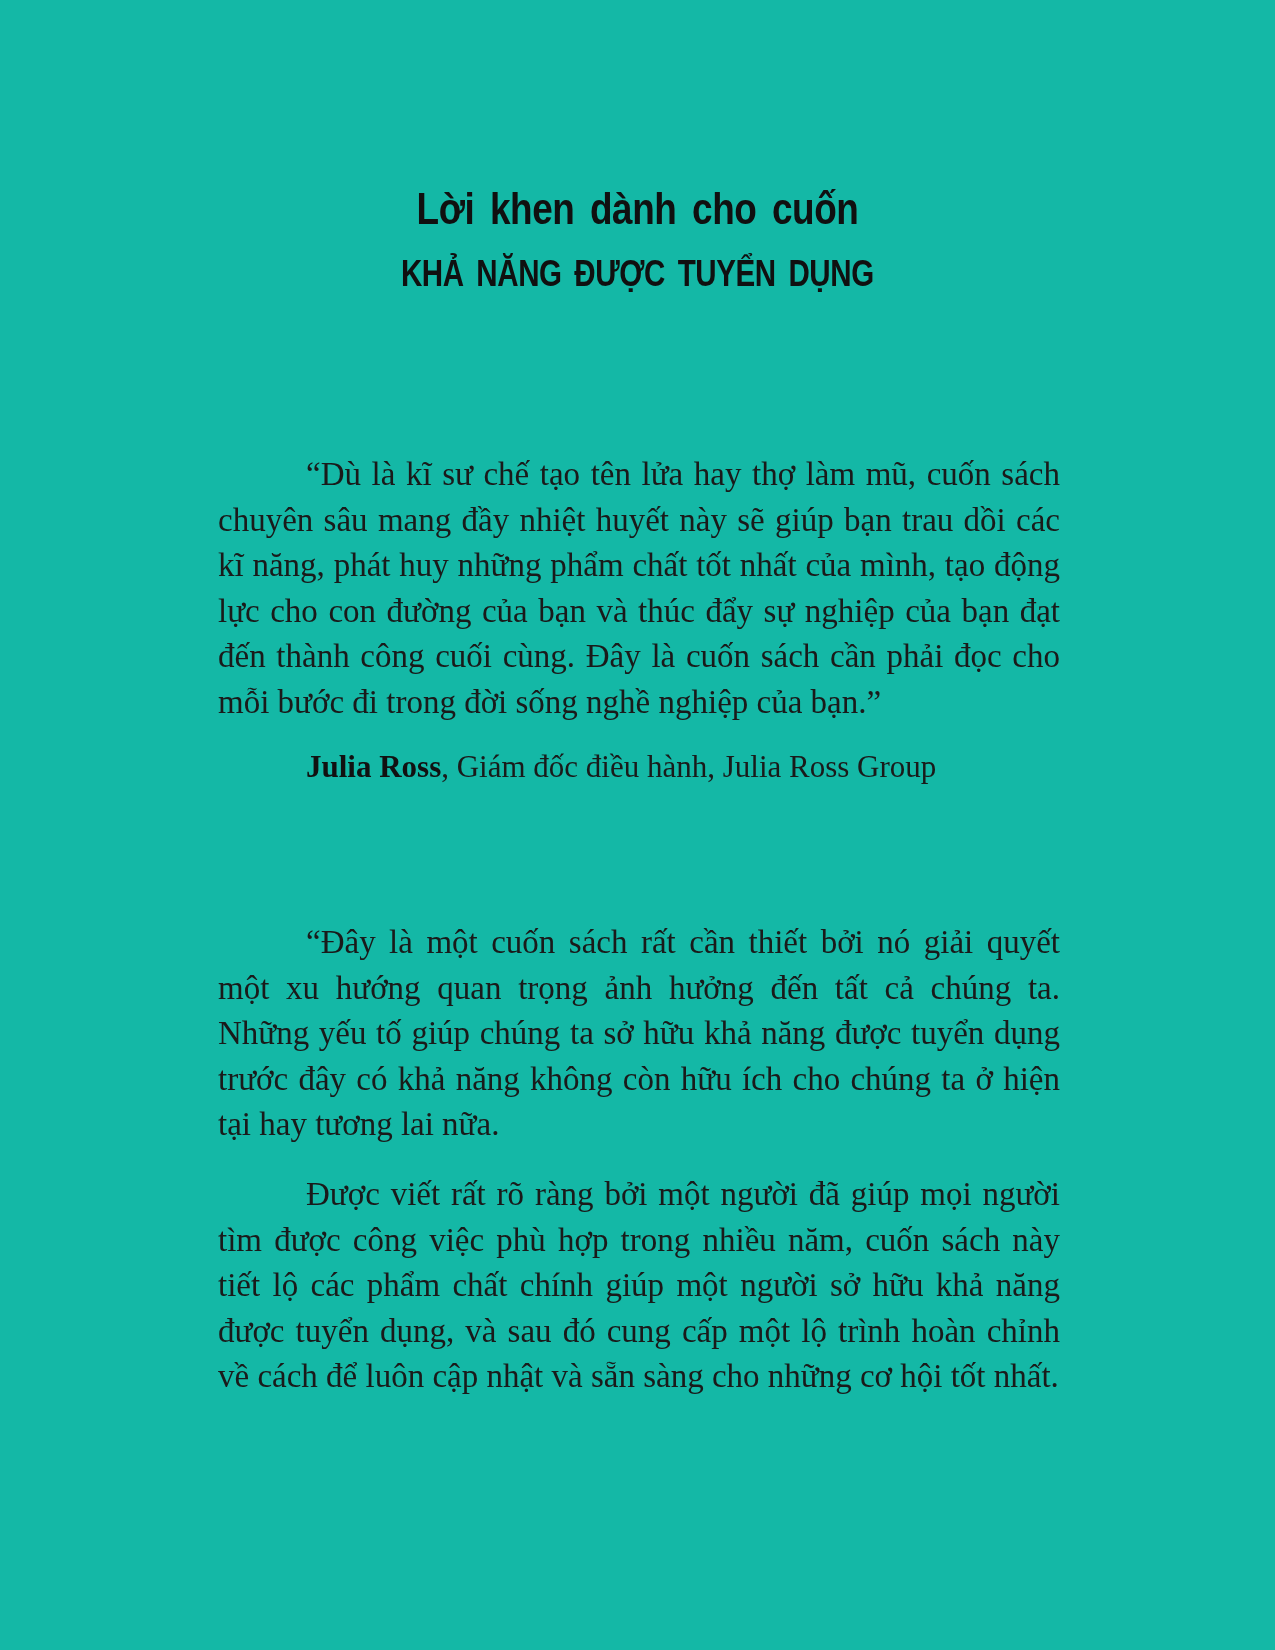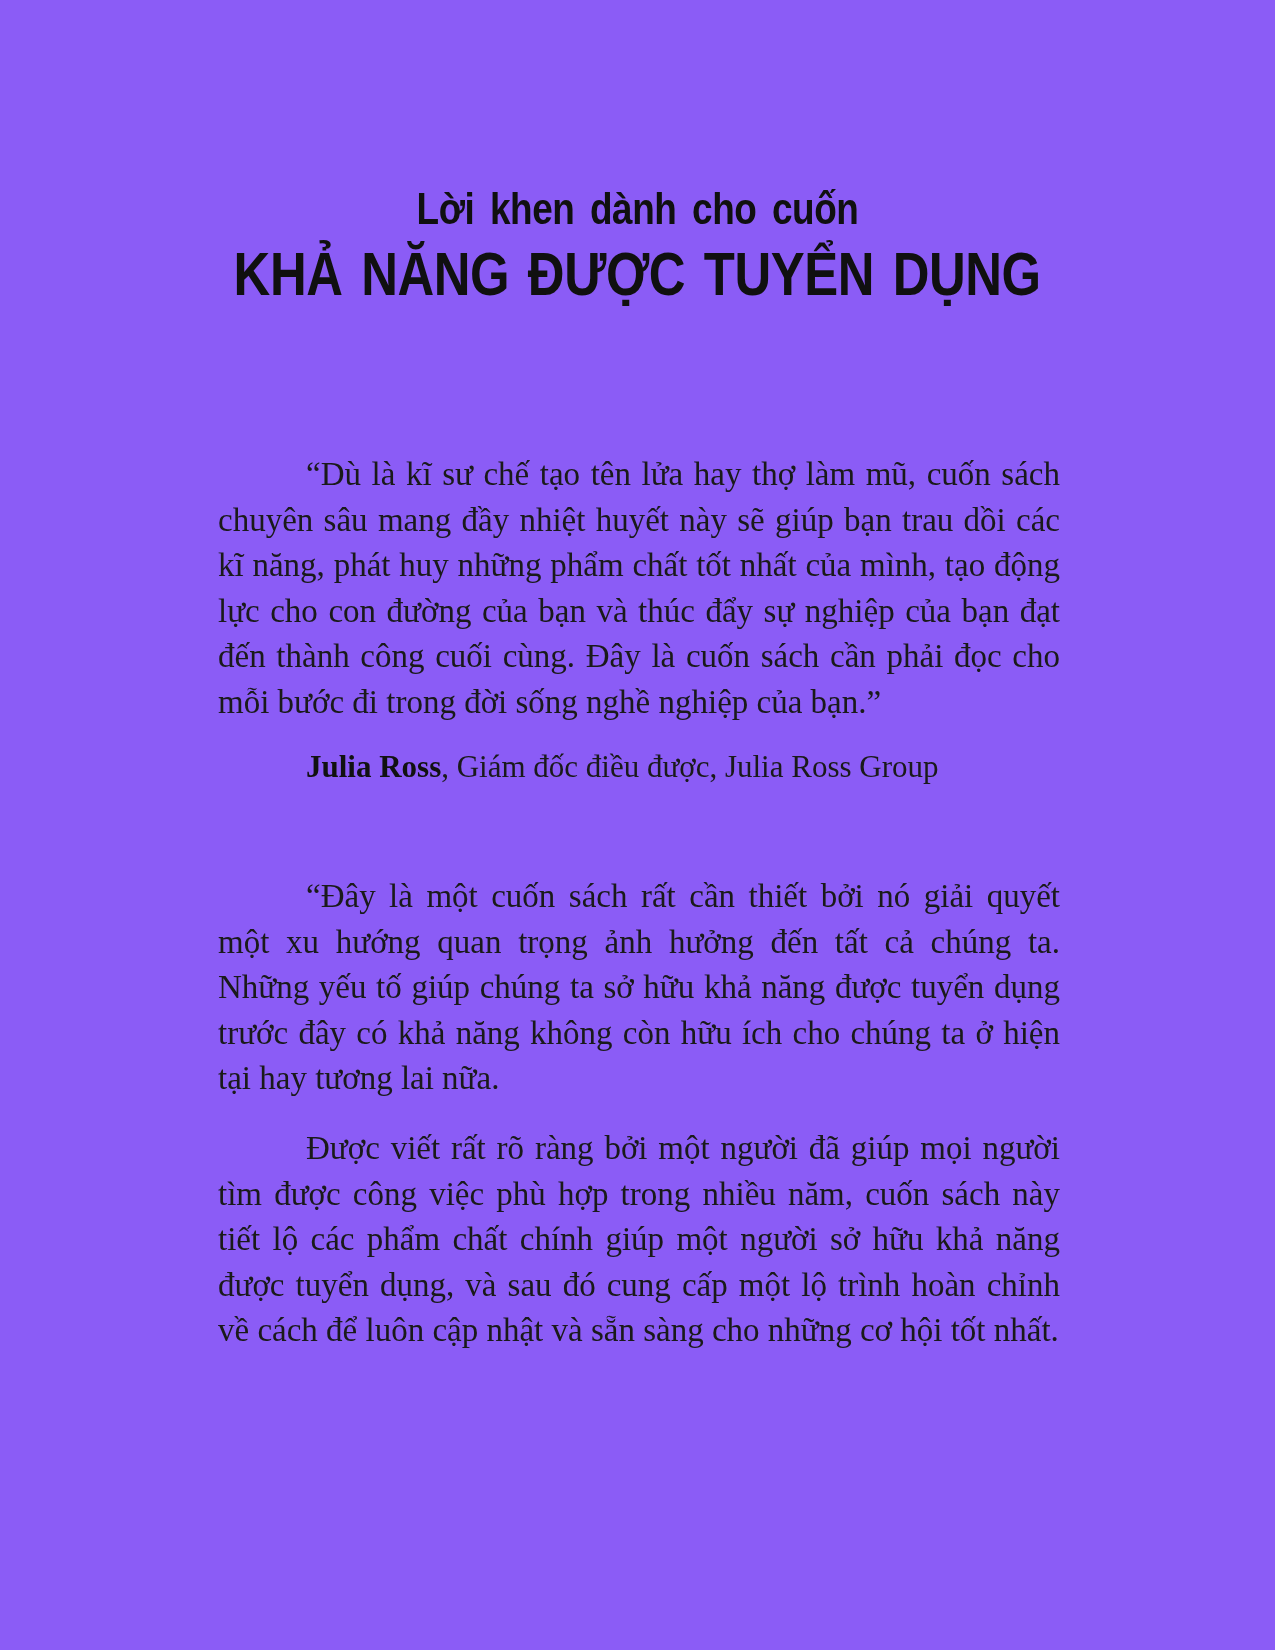--- a/index.html
+++ b/index.html
@@ -1,20 +1,20 @@
 <!DOCTYPE html>
 <html lang="vi"><head>
 <meta charset="utf-8">
 <style>
   html, body { margin: 0; padding: 0; background: #ffffff; }
   .page {
     position: relative;
     width: 1275px;
     height: 1650px;
-    background: #8b5cf6;
+    background: #14b8a6;
     overflow: hidden;
     color: #161616;
     font-family: "Liberation Serif", serif;
   }
   
   .heading {
     position: absolute;
     top: 182px;
     left: 0;
     width: 100%;
@@ -23,41 +23,41 @@
     font-weight: 700;
     color: #101010;
   }
   .heading-line1 {
     font-size: 45px;
     line-height: 54px;
     letter-spacing: -0.5px;
     word-spacing: 7px;
   }
   .heading-line2 {
-    font-size: 62px;
+    font-size: 36px;
     line-height: 60px;
     margin-top: 8px;
     letter-spacing: -0.5px;
     word-spacing: 6px;
   }
   .condensed {
     display: inline-block;
     transform: scaleX(0.82);
     transform-origin: 50% 50%;
     white-space: nowrap;
   }
   
   .textcol {
     position: absolute;
     left: 218px;
     width: 842px;
   }
   .quote1 { top: 452px; }
   .attribution-row { top: 744px; font-size: 31px; line-height: 45px; }
-  .quote2 { top: 874px; }
+  .quote2 { top: 920px; }
   p.body-par {
     margin: 0;
     font-size: 33px;
     line-height: 45.6px;
     text-align: justify;
     text-indent: 88px;
     color: #1a1a1a;
   }
   .quote2 p.body-par + p.body-par { margin-top: 24px; }
   .attribution-indent { display: inline-block; width: 88px; }
@@ -76,21 +76,21 @@
     <div class="heading-line2">
       <span class="condensed">KHẢ NĂNG ĐƯỢC TUYỂN DỤNG</span>
     </div>
   </div>
 
   <div class="textcol quote1">
     <p class="body-par">“Dù là kĩ sư chế tạo tên lửa hay thợ làm mũ, cuốn sách chuyên sâu mang đầy nhiệt huyết này sẽ giúp bạn trau dồi các kĩ năng, phát huy những phẩm chất tốt nhất của mình, tạo động lực cho con đường của bạn và thúc đẩy sự nghiệp của bạn đạt đến thành công cuối cùng. Đây là cuốn sách cần phải đọc cho mỗi bước đi trong đời sống nghề nghiệp của bạn.”</p>
   </div>
 
   <div class="textcol attribution-row">
-    <span class="attribution-indent"></span><span class="attribution-name">Julia Ross</span><span class="attribution-role">, Giám đốc điều được, Julia Ross Group</span>
+    <span class="attribution-indent"></span><span class="attribution-name">Julia Ross</span><span class="attribution-role">, Giám đốc điều hành, Julia Ross Group</span>
   </div>
 
   <div class="textcol quote2">
     <p class="body-par">“Đây là một cuốn sách rất cần thiết bởi nó giải quyết một xu hướng quan trọng ảnh hưởng đến tất cả chúng ta. Những yếu tố giúp chúng ta sở hữu khả năng được tuyển dụng trước đây có khả năng không còn hữu ích cho chúng ta ở hiện tại hay tương lai nữa.</p>
     <p class="body-par">Được viết rất rõ ràng bởi một người đã giúp mọi người tìm được công việc phù hợp trong nhiều năm, cuốn sách này tiết lộ các phẩm chất chính giúp một người sở hữu khả năng được tuyển dụng, và sau đó cung cấp một lộ trình hoàn chỉnh về cách để luôn cập nhật và sẵn sàng cho những cơ hội tốt nhất.</p>
   </div>
 
 </div>
 
 </body></html>

